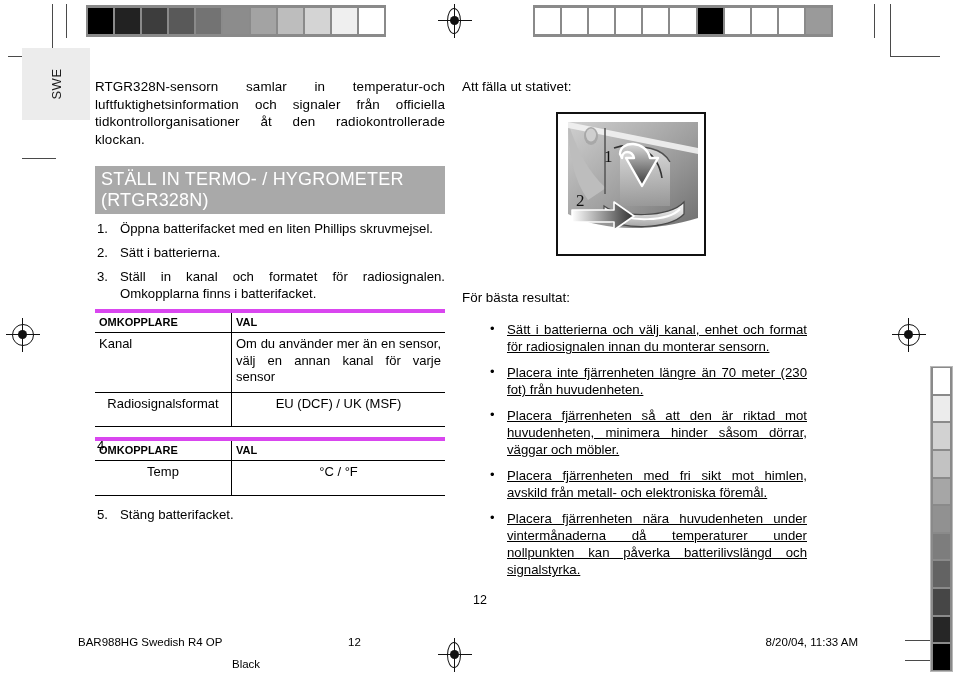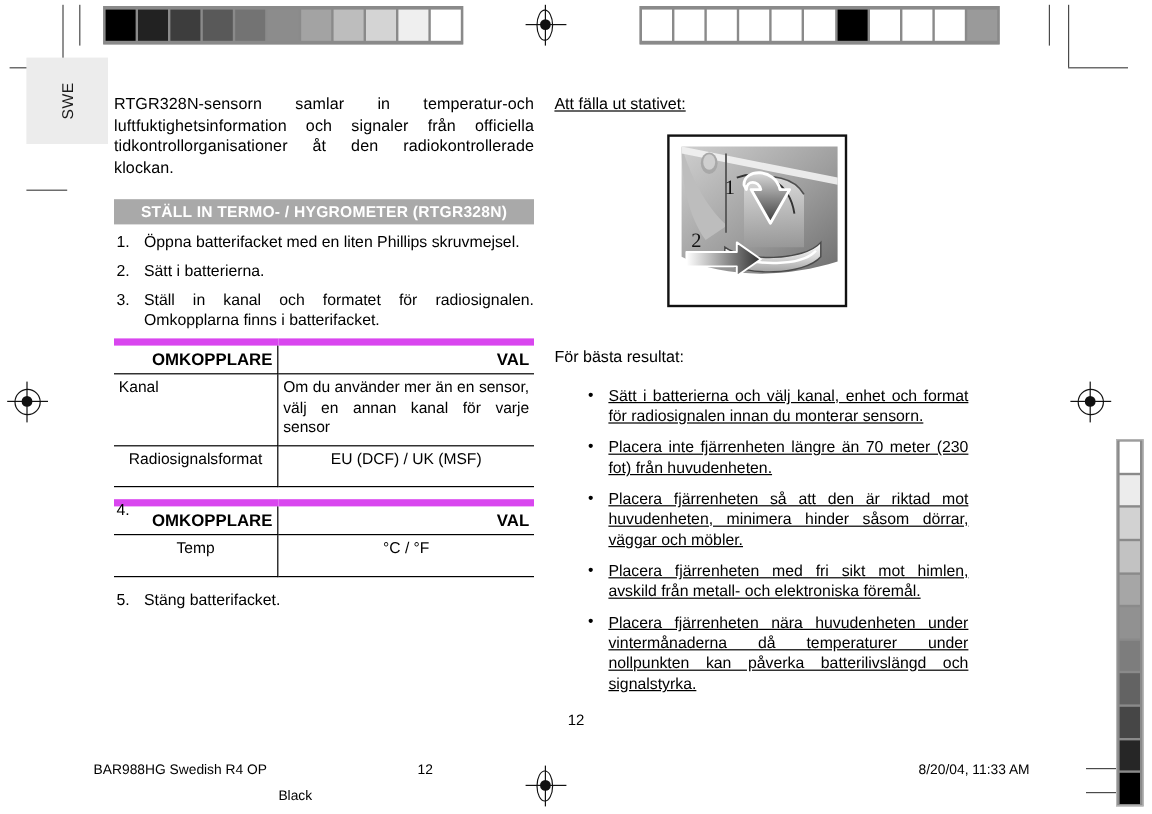--- a/index.html
+++ b/index.html
@@ -132,26 +132,25 @@
     font-size: 13.4px;
     line-height: 17.5px;
     text-align: justify;
     margin: 0 0 18px 0;
     letter-spacing: 0.1px;
   }
 
   .section-bar {
     background: #a9a9a9;
     color: #ffffff;
-    font-weight: bold;
-    font-size: 13px;
+    font-weight: normal;
+    font-size: 18px;
     padding: 3px 6px 3px 6px;
     letter-spacing: 0.2px;
     margin-bottom: 6px;
-    text-align: center;
   }
 
   ol.steps {
     list-style: none;
     margin: 0;
     padding: 0;
   }
   ol.steps > li {
     position: relative;
     padding-left: 25px;
@@ -168,45 +167,44 @@
   ol.steps > li .txt b { font-weight: bold; }
 
   
   table.switch-table {
     width: 100%;
     border-collapse: collapse;
     font-size: 13px;
     margin: 6px 0 10px 0;
   }
   table.switch-table thead th {
-    text-align: right;
+    text-align: left;
     font-weight: bold;
-    font-size: 14px;
+    font-size: 11px;
     padding: 3px 4px 4px 4px;
-    border-top: 6px solid #d946ef;
+    border-top: 4px solid #d946ef;
     border-bottom: 1.2px solid #000;
   }
   table.switch-table tbody td {
     vertical-align: top;
     padding: 3px 4px 6px 4px;
     border-bottom: 1.2px solid #000;
     line-height: 16.5px;
   }
   table.switch-table th.c1, table.switch-table td.c1 {
     width: 128px;
     border-right: 1.2px solid #000;
   }
   table.switch-table td.c2 { text-align: justify; }
   table.switch-table td.pad { padding-bottom: 14px; text-align: center; }
 
   .right-heading {
     font-size: 13.4px;
     line-height: 17px;
     margin: 0 0 10px 0;
-    text-decoration: underline;
   }
   .right-subheading {
     font-size: 13.4px;
     margin: 0 0 16px 0;
   }
 
   ul.tips {
     list-style: none;
     margin: 0;
     padding: 0 0 0 28px;

